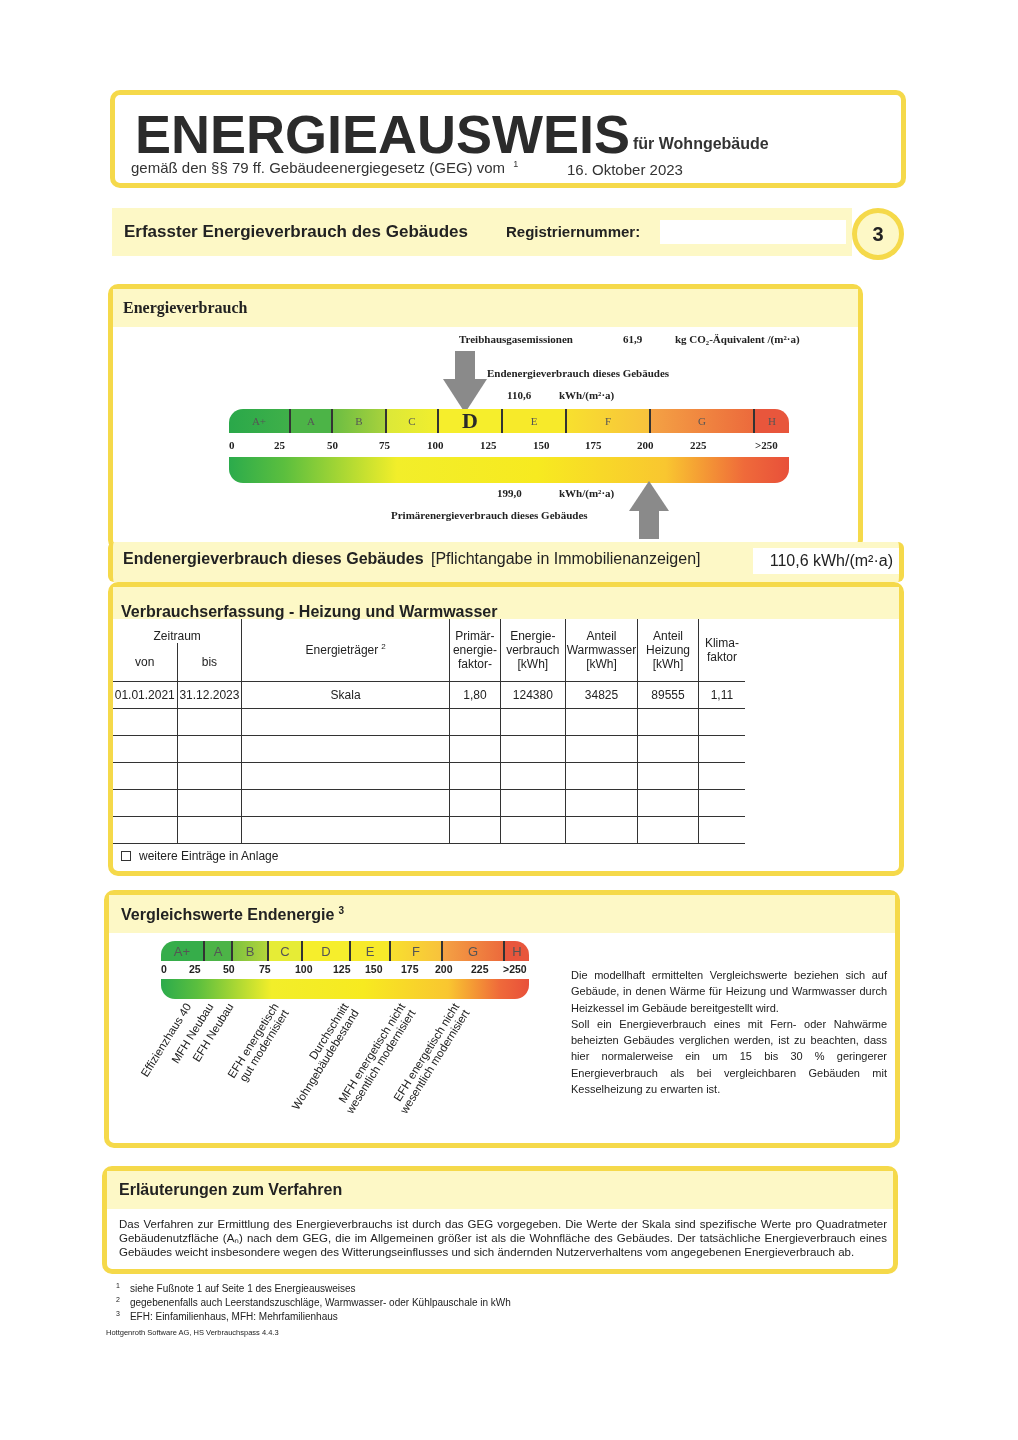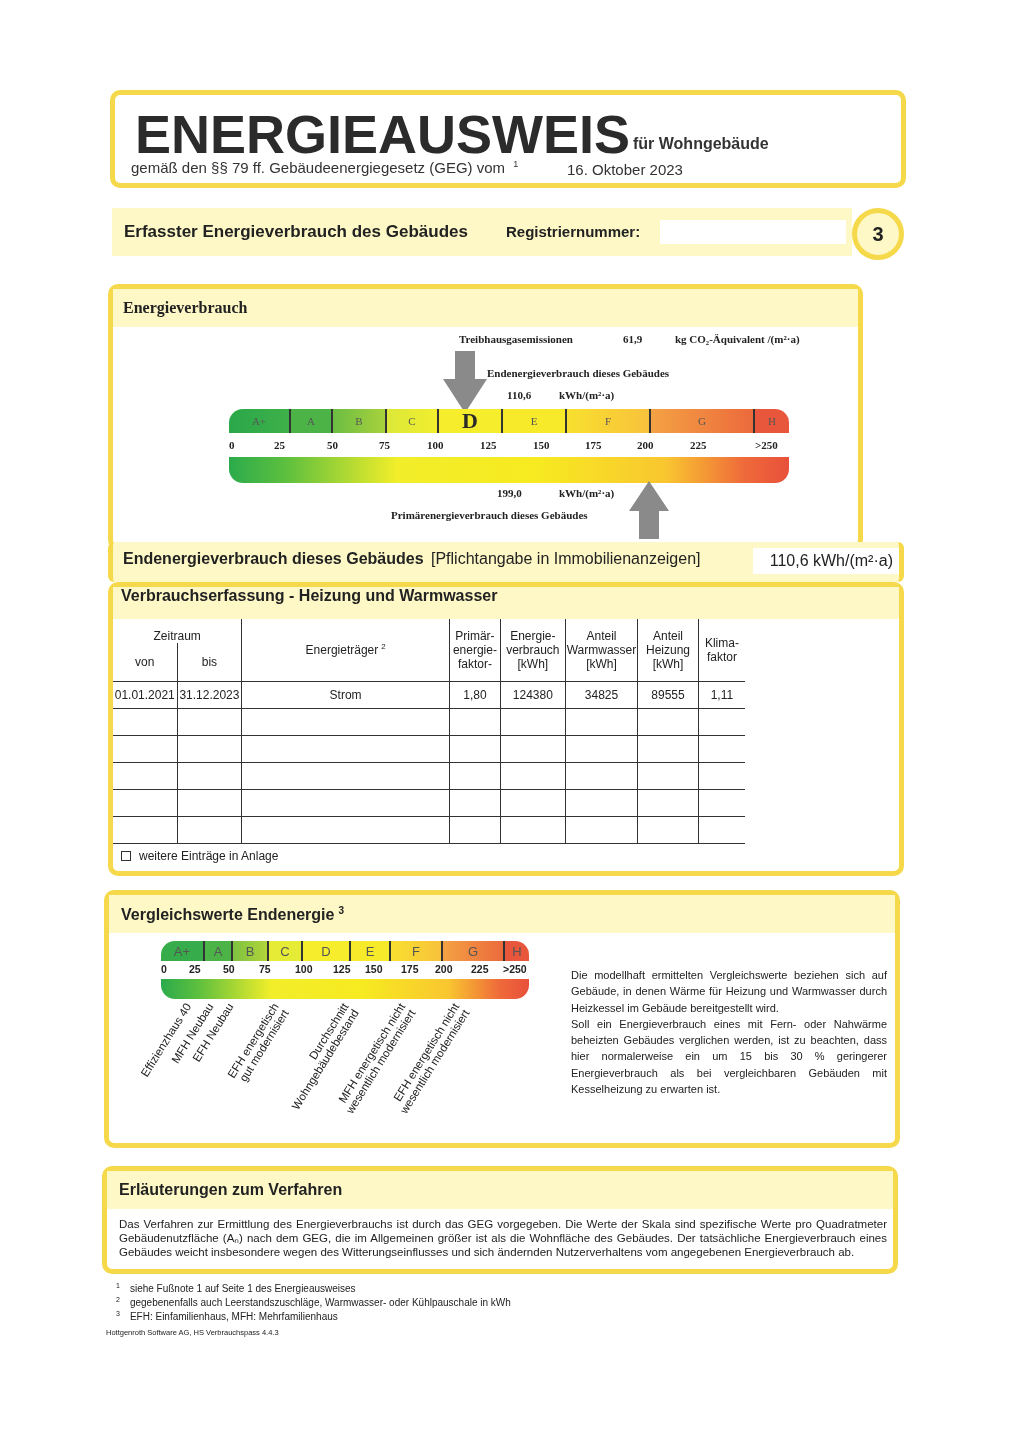--- a/index.html
+++ b/index.html
@@ -35,21 +35,21 @@
 
   
   #mbox { left: 108px; top: 542px; width: 796px; height: 40px; background: #fdf8c6; }
   #mbox-title { left: 10px; top: 8px; font-size: 16px; font-weight: bold; }
   #mbox-note { left: 318px; top: 8px; font-size: 16px; }
   #mbox-val { left: 640px; top: 6px; width: 146px; height: 26px; background: #fff; font-size: 16px; text-align: right; padding-right: 6px; line-height: 26px; }
 
   
   #tbox { left: 108px; top: 582px; width: 796px; height: 294px; }
   #tbox .yhead { position: absolute; left: 0; top: 0; width: 100%; height: 32px; }
-  #tbox-title { left: 8px; top: 0; font-size: 16px; font-weight: bold; }
+  #tbox-title { left: 8px; top: 16px; font-size: 16px; font-weight: bold; }
   table.cons { position: absolute; left: 0; top: 32px; width: 632px; border-collapse: collapse; font-size: 12px; }
   table.cons td, table.cons th { border: 1px solid #333; text-align: center; font-weight: normal; padding: 0; }
   table.cons tr.row td { height: 27px; }
   table.cons tr:first-child th { border-top: none; }
   table.cons th:first-child, table.cons td:first-child { border-left: none; }
   table.cons th:last-child, table.cons td:last-child { border-right: none; }
   #more { left: 8px; top: 262px; font-size: 12px; }
   .cb { display: inline-block; width: 10px; height: 10px; border: 1px solid #333; margin-right: 8px; vertical-align: -1px; }
 
   
@@ -183,21 +183,21 @@
       <th rowspan="2" style="white-space:pre-line;line-height:14px">Klima-
 faktor</th>
     </tr>
     <tr>
       <th style="height:38px;border-top:none;border-right:none">von</th>
       <th style="border-top:none">bis</th>
     </tr>
     <tr class="row">
       <td>01.01.2021</td>
       <td>31.12.2023</td>
-      <td>Strom</td>
+      <td>Skala</td>
       <td>1,80</td>
       <td>124380</td>
       <td>34825</td>
       <td>89555</td>
       <td>1,11</td>
     </tr>
     <tr class="row">
           <td></td>
           <td></td>
           <td></td>

